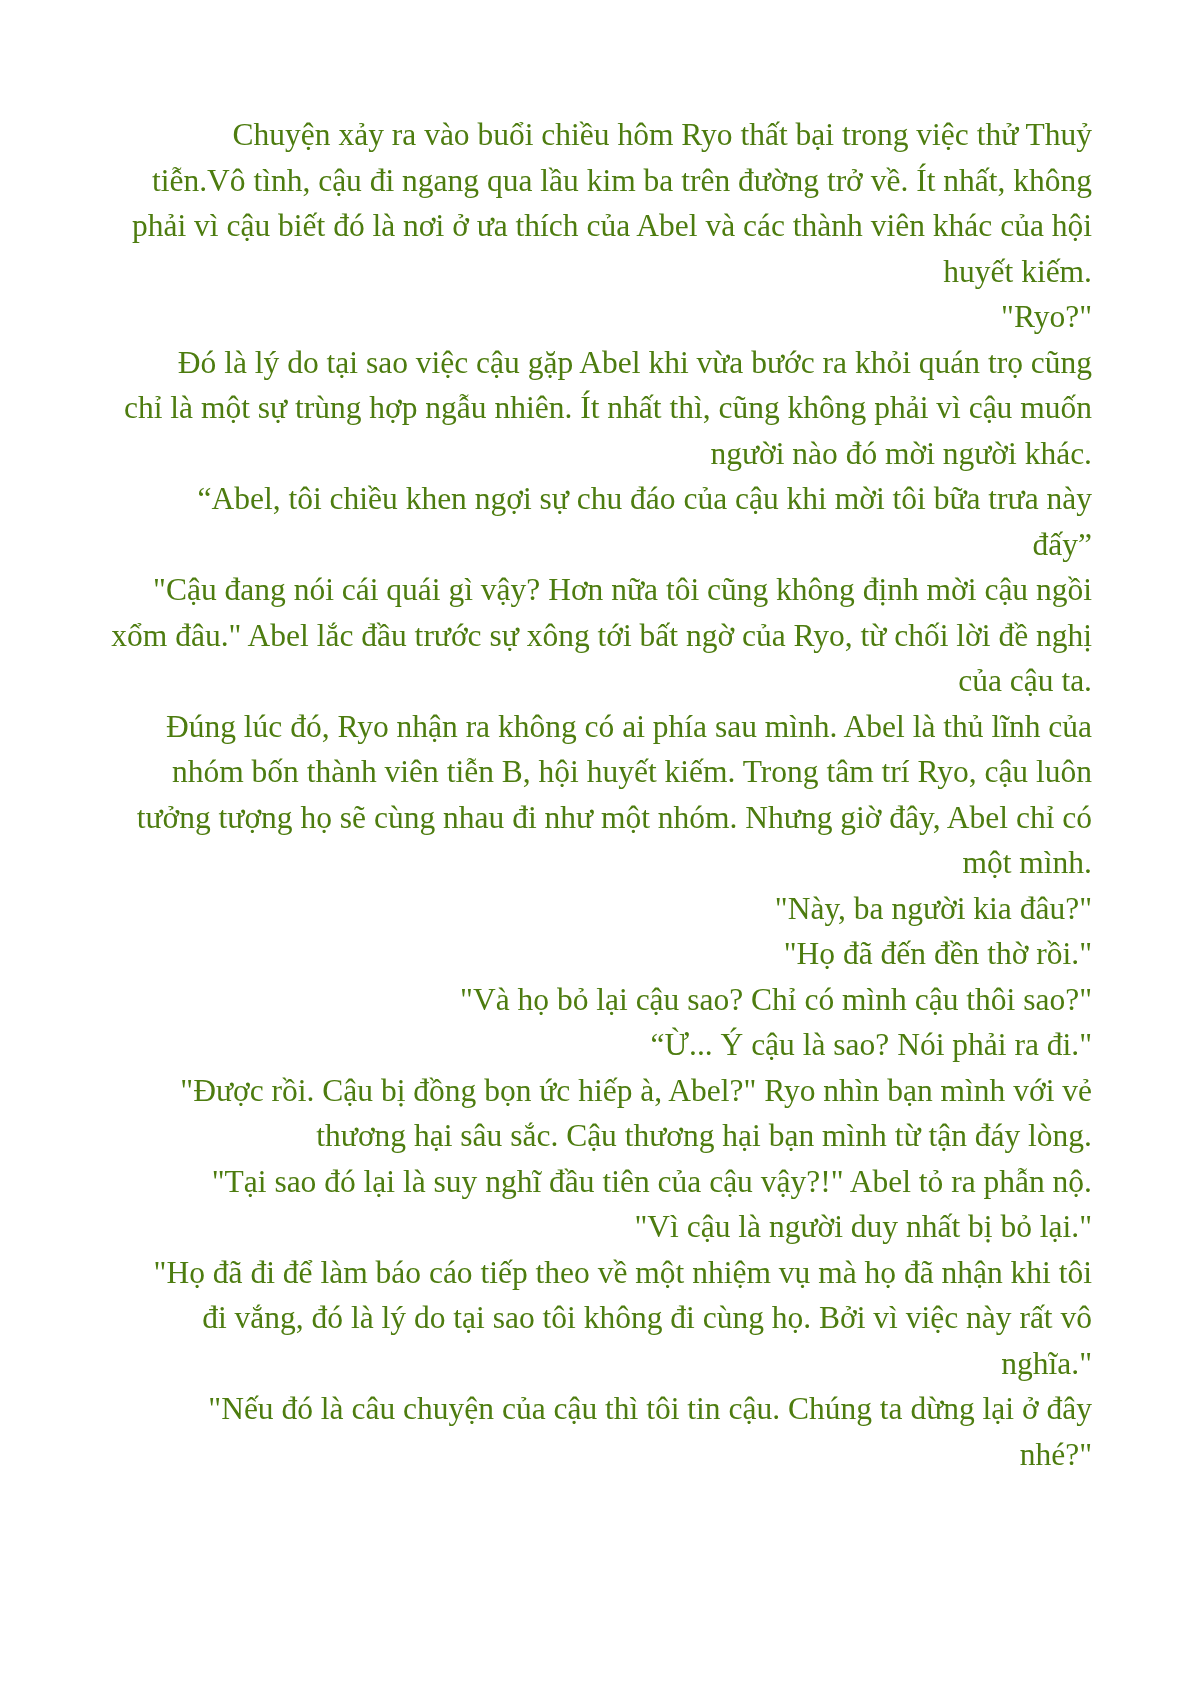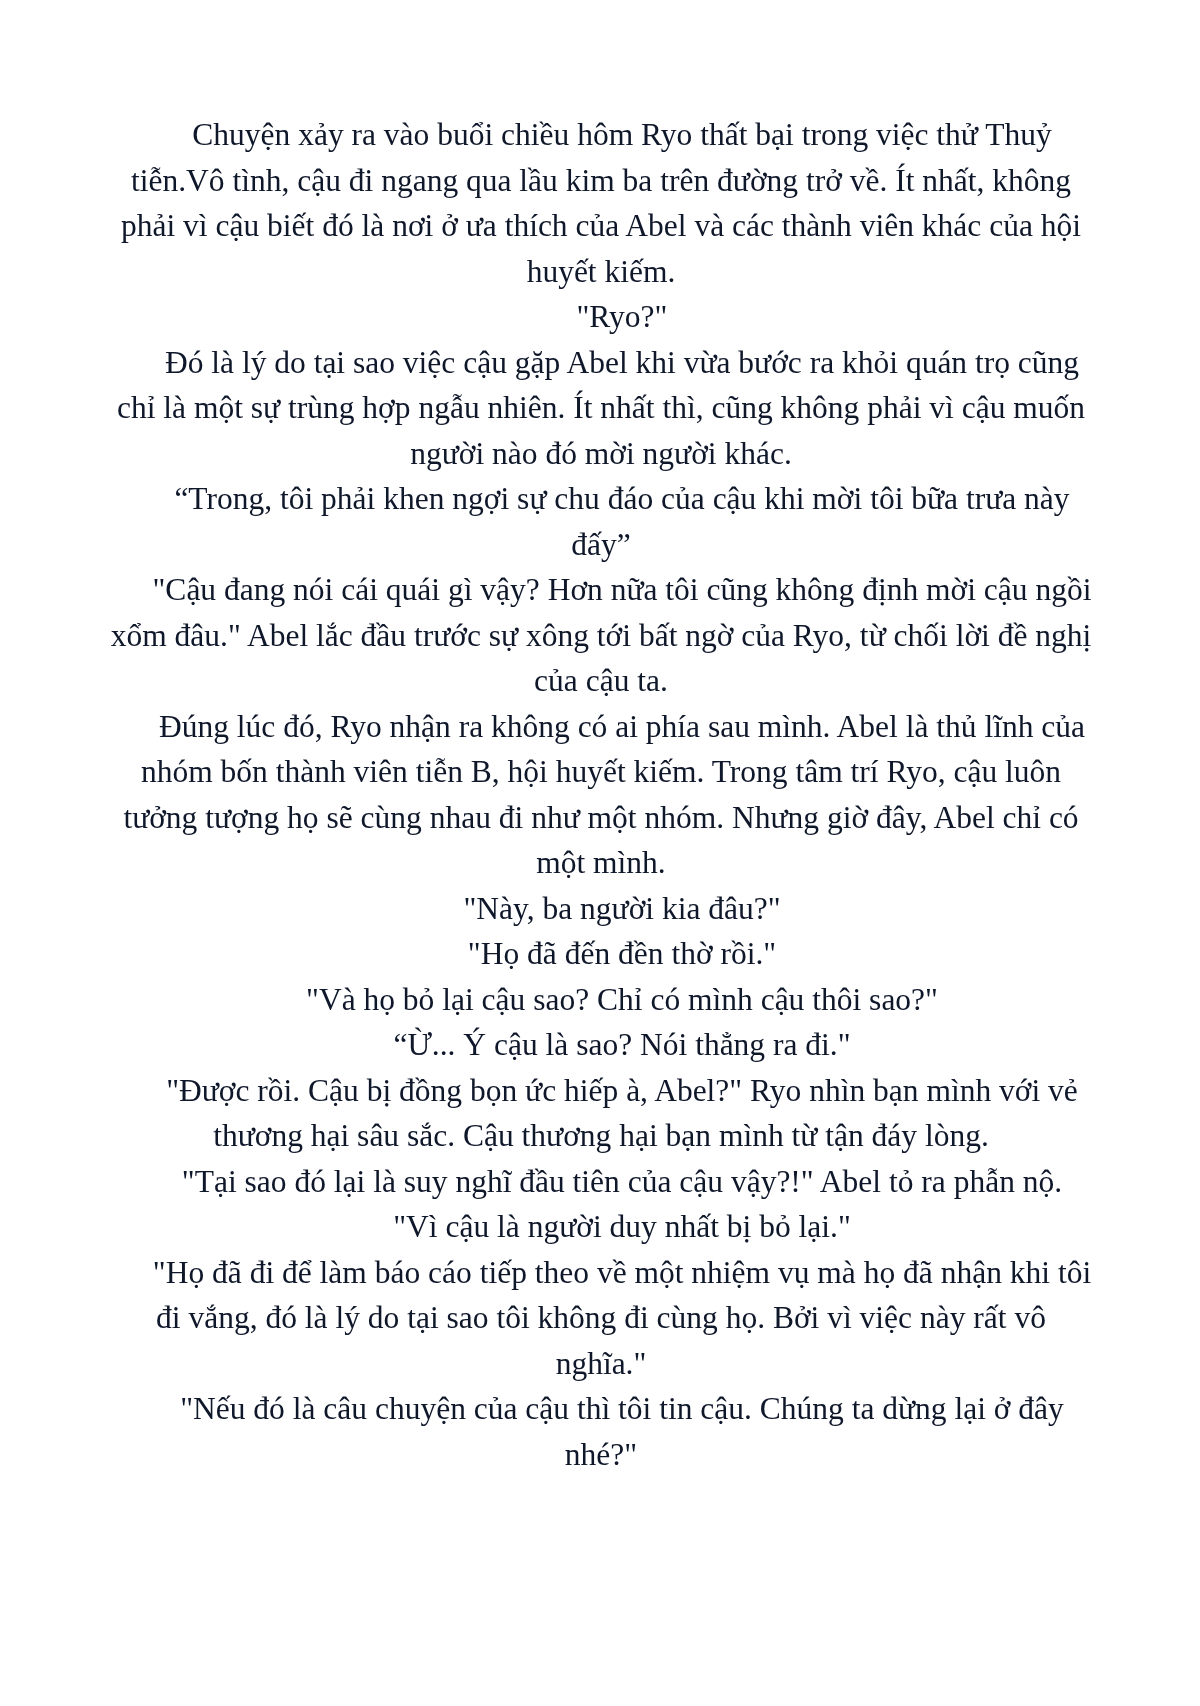--- a/index.html
+++ b/index.html
@@ -16,43 +16,43 @@
   .page {
     box-sizing: border-box;
     width: 1200px;
     height: 1706px;
     padding: 112px 108px 60px 110px;
     background: #ffffff;
   }
   .body-text {
     font-size: 31.5px;
     line-height: 45.5px;
-    text-align: center;
-    color: #0f172a;
+    text-align: right;
+    color: #4d7c0f;
   }
   .para {
     margin: 0;
     text-indent: 42px;
     white-space: normal;
   }
 </style>
 </head>
 <body>
 
 <div class="page">
   <div class="body-text">
     <p class="para">Chuyện xảy ra vào buổi chiều hôm Ryo thất bại trong việc thử Thuỷ tiễn.Vô tình, cậu đi ngang qua lầu kim ba trên đường trở về. Ít nhất, không phải vì cậu biết đó là nơi ở ưa thích của Abel và các thành viên khác của hội huyết kiếm.</p>
     <p class="para">"Ryo?"</p>
     <p class="para">Đó là lý do tại sao việc cậu gặp Abel khi vừa bước ra khỏi quán trọ cũng chỉ là một sự trùng hợp ngẫu nhiên. Ít nhất thì, cũng không phải vì cậu muốn người nào đó mời người khác.</p>
-    <p class="para">“Trong, tôi phải khen ngợi sự chu đáo của cậu khi mời tôi bữa trưa này đấy”</p>
+    <p class="para">“Abel, tôi chiều khen ngợi sự chu đáo của cậu khi mời tôi bữa trưa này đấy”</p>
     <p class="para">"Cậu đang nói cái quái gì vậy? Hơn nữa tôi cũng không định mời cậu ngồi xổm đâu." Abel lắc đầu trước sự xông tới bất ngờ của Ryo, từ chối lời đề nghị của cậu ta.</p>
     <p class="para">Đúng lúc đó, Ryo nhận ra không có ai phía sau mình. Abel là thủ lĩnh của nhóm bốn thành viên tiễn B, hội huyết kiếm. Trong tâm trí Ryo, cậu luôn tưởng tượng họ sẽ cùng nhau đi như một nhóm. Nhưng giờ đây, Abel chỉ có một mình.</p>
     <p class="para">"Này, ba người kia đâu?"</p>
     <p class="para">"Họ đã đến đền thờ rồi."</p>
     <p class="para">"Và họ bỏ lại cậu sao? Chỉ có mình cậu thôi sao?"</p>
-    <p class="para">“Ừ... Ý cậu là sao? Nói thẳng ra đi."</p>
+    <p class="para">“Ừ... Ý cậu là sao? Nói phải ra đi."</p>
     <p class="para">"Được rồi. Cậu bị đồng bọn ức hiếp à, Abel?" Ryo nhìn bạn mình với vẻ thương hại sâu sắc. Cậu thương hại bạn mình từ tận đáy lòng.</p>
     <p class="para">"Tại sao đó lại là suy nghĩ đầu tiên của cậu vậy?!" Abel tỏ ra phẫn nộ.</p>
     <p class="para">"Vì cậu là người duy nhất bị bỏ lại."</p>
     <p class="para">"Họ đã đi để làm báo cáo tiếp theo về một nhiệm vụ mà họ đã nhận khi tôi đi vắng, đó là lý do tại sao tôi không đi cùng họ. Bởi vì việc này rất vô nghĩa."</p>
     <p class="para">"Nếu đó là câu chuyện của cậu thì tôi tin cậu. Chúng ta dừng lại ở đây nhé?"</p>
   </div>
 </div>
 
 </body></html>

